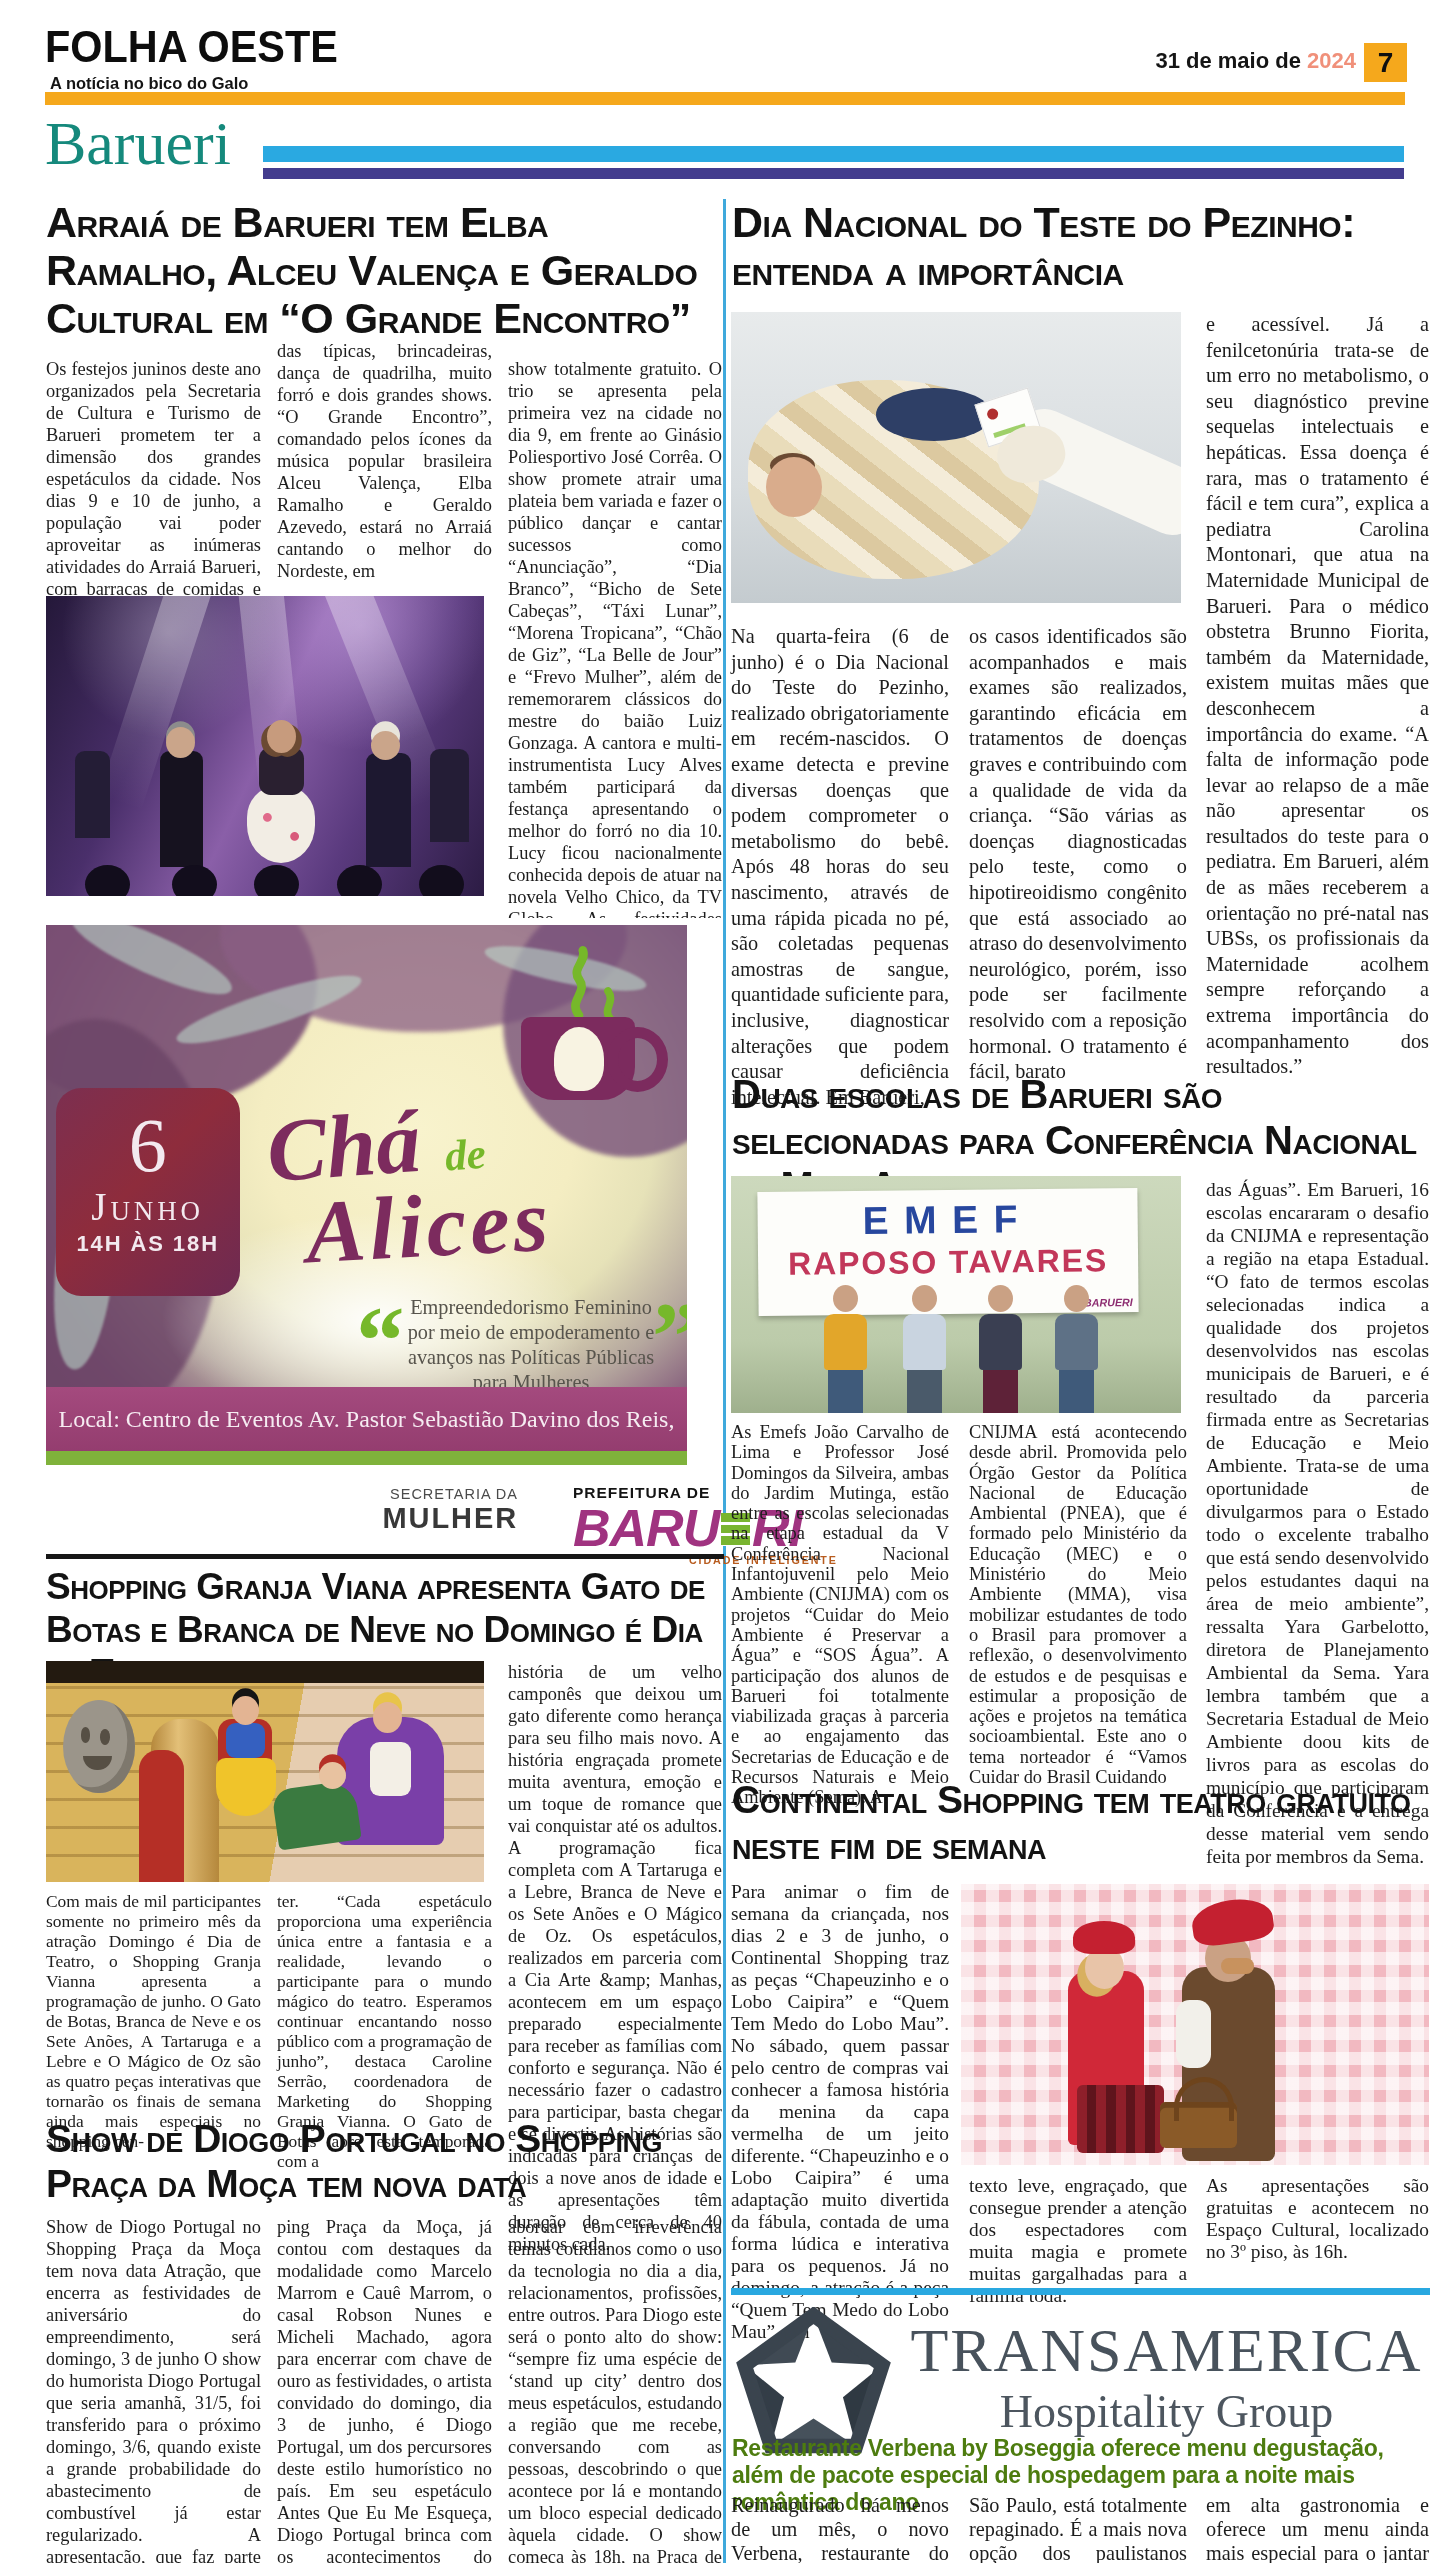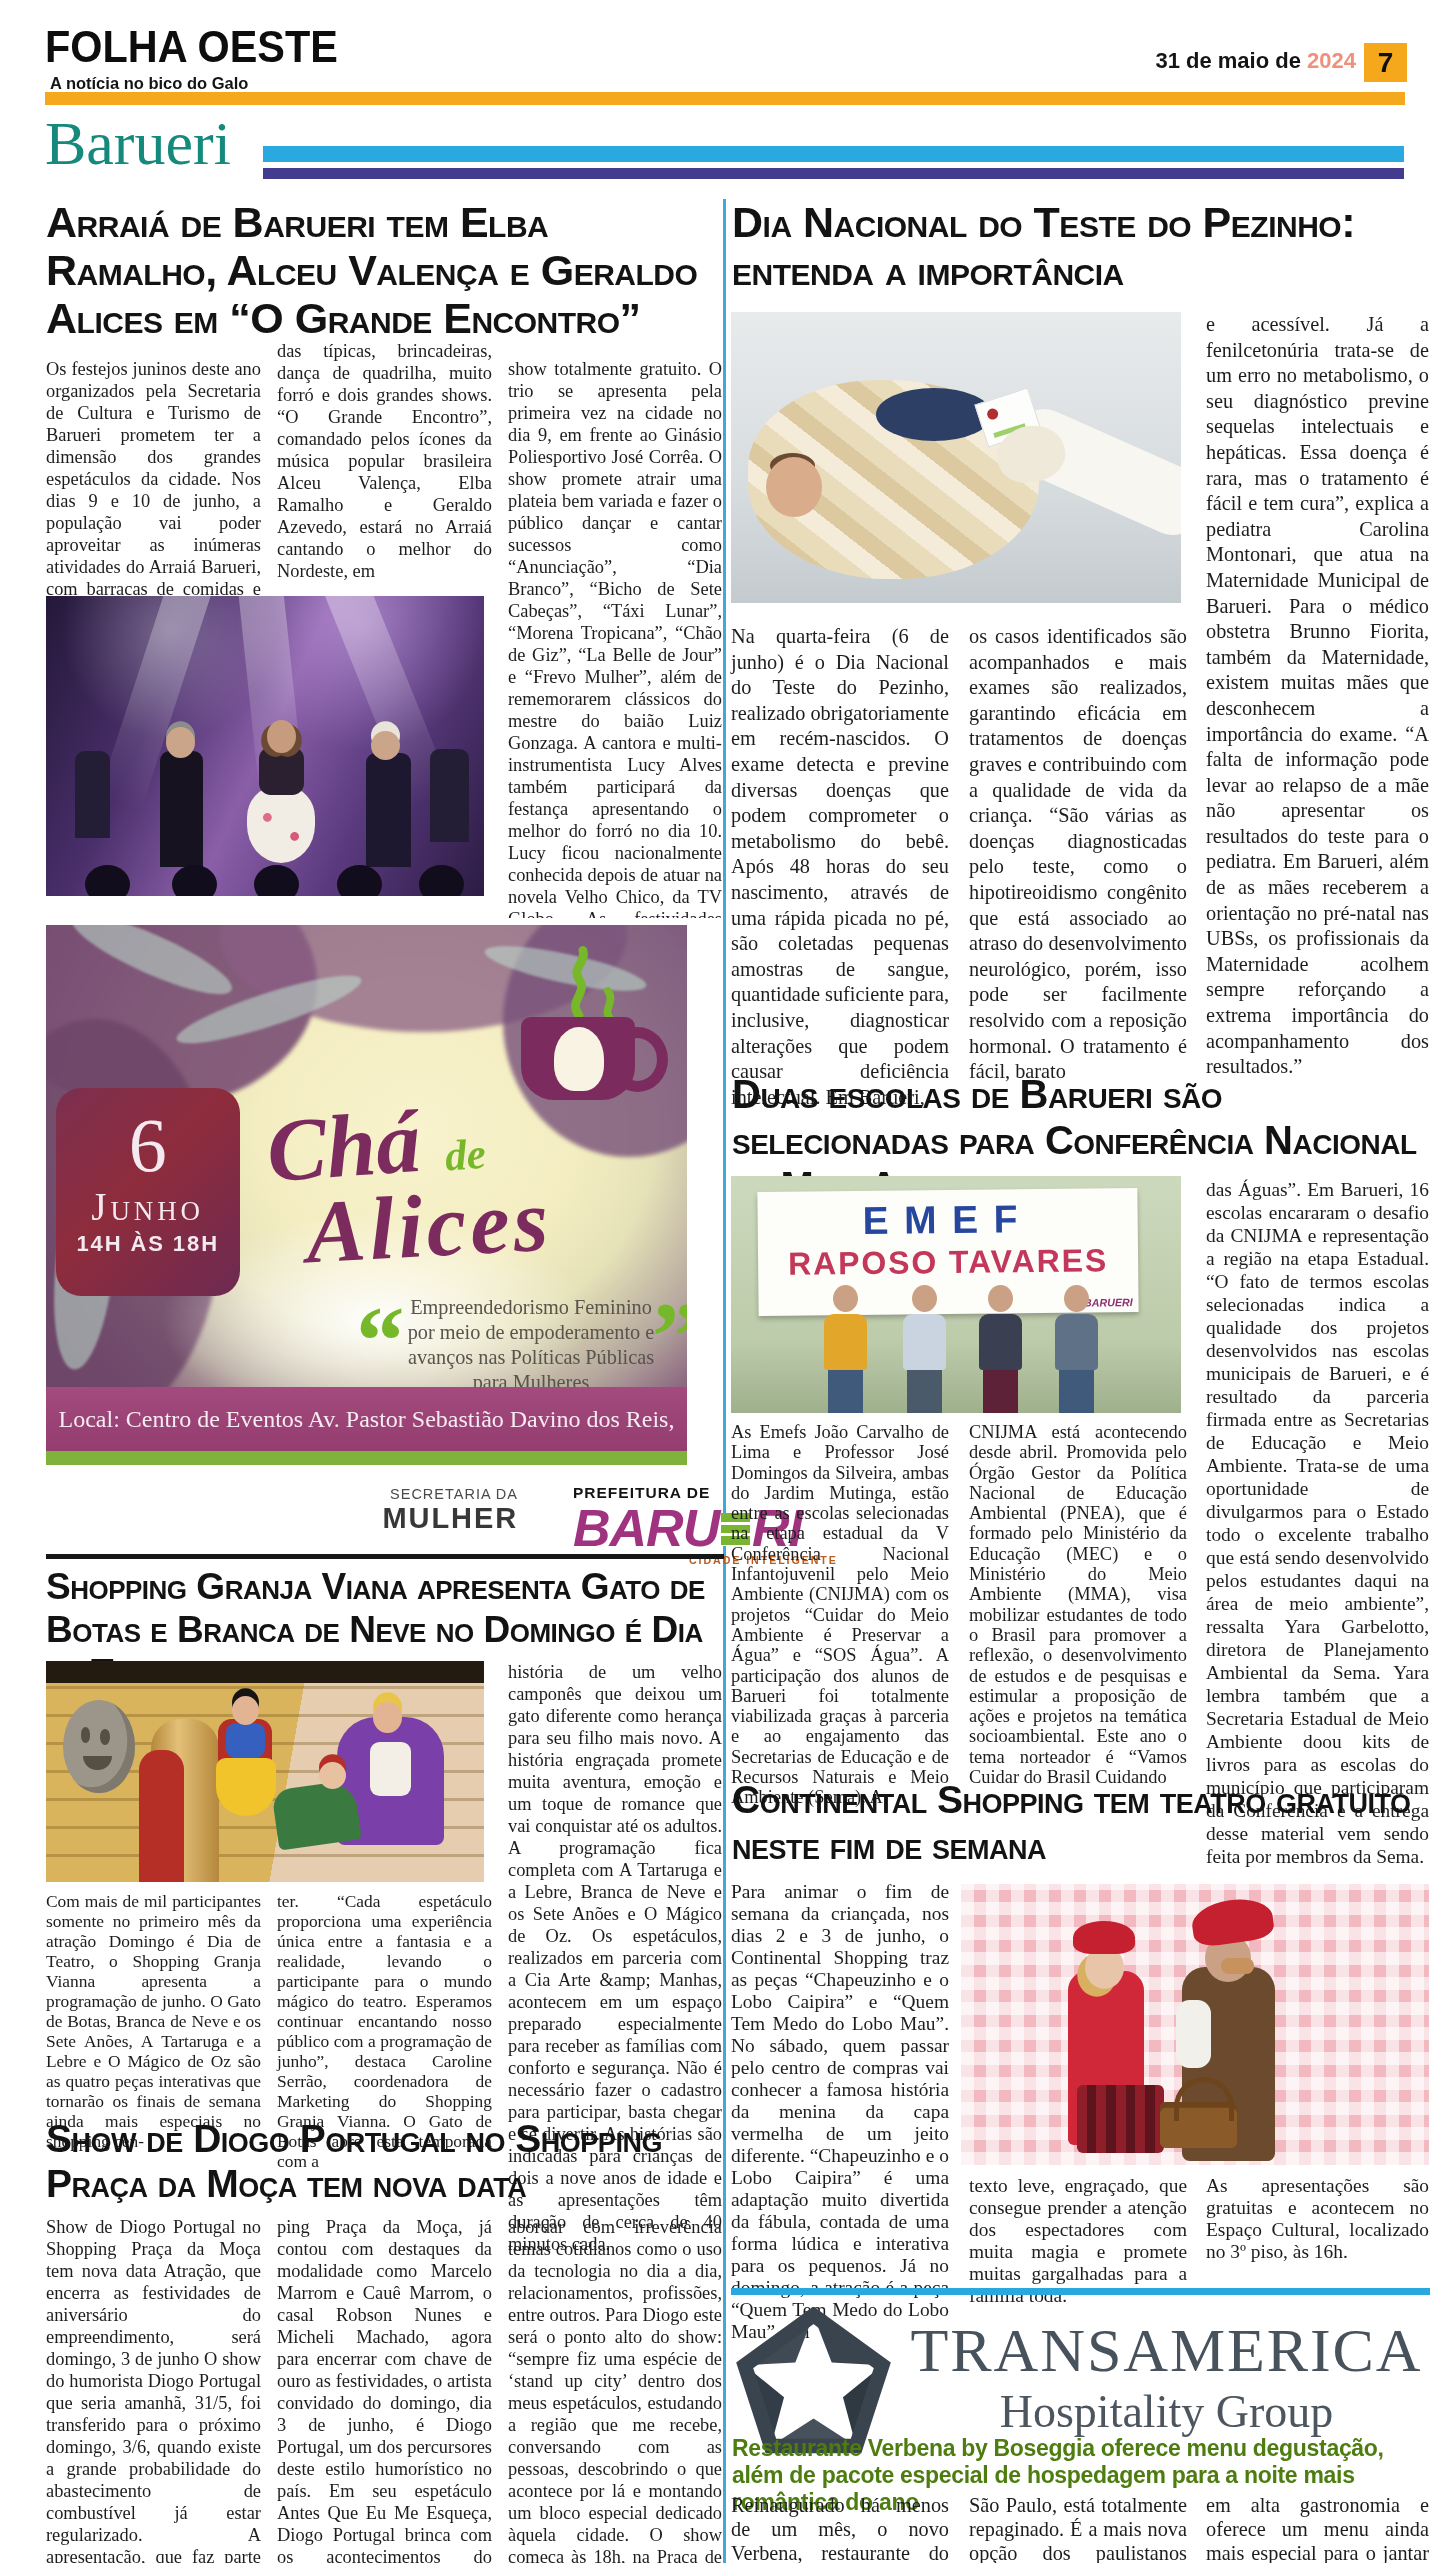--- a/index.html
+++ b/index.html
@@ -172,21 +172,21 @@
     <span>31 de maio de </span><span class="mast-year">2024</span>
   </div>
   <div class="abs page-box">7</div>
   <div class="abs orange-bar"></div>
 
   <div class="abs section-name">Barueri</div>
   <div class="abs stripe-cyan"></div>
   <div class="abs stripe-navy"></div>
   <div class="abs vdivider"></div>
 
-  <div class="abs headline h-a1">Arraiá de Barueri tem Elba Ramalho, Alceu Valença e Geraldo Alices em “O Grande Encontro”</div>
+  <div class="abs headline h-a1">Arraiá de Barueri tem Elba Ramalho, Alceu Valença e Geraldo Cultural em “O Grande Encontro”</div>
   <div class="col tL" style="left:46px;top:358px;width:215px;">Os festejos juninos deste ano organizados pela Secretaria de Cultura e Turismo de Barueri prometem ter a dimensão dos grandes espetáculos da cidade. Nos dias 9 e 10 de junho, a população vai poder aproveitar as inúmeras atividades do Arraiá Barueri, com barracas de comidas e bebi-</div>
   <div class="col tL" style="left:277px;top:340px;width:215px;">das típicas, brincadeiras, dança de quadrilha, muito forró e dois grandes shows. “O Grande Encontro”, comandado pelos ícones da música popular brasileira Alceu Valença, Elba Ramalho e Geraldo Azevedo, estará no Arraiá cantando o melhor do Nordeste, em</div>
   <div class="col tL" style="left:508px;top:358px;width:214px;height:560px;overflow:hidden;">show totalmente gratuito. O trio se apresenta pela primeira vez na cidade no dia 9, em frente ao Ginásio Poliesportivo José Corrêa. O show promete atrair uma plateia bem variada e fazer o público dançar e cantar sucessos como “Anunciação”, “Dia Branco”, “Bicho de Sete Cabeças”, “Táxi Lunar”, “Morena Tropicana”, “Chão de Giz”, “La Belle de Jour” e “Frevo Mulher”, além de rememorarem clássicos do mestre do baião Luiz Gonzaga. A cantora e multi-instrumentista Lucy Alves também participará da festança apresentando o melhor do forró no dia 10. Lucy ficou nacionalmente conhecida depois de atuar na novela Velho Chico, da TV Globo. As festividades começam a partir das 15h e a entrada é gratuita.</div>
 
   <div class="abs photo photo-concert">
     <div class="beam b1"></div>
     <div class="beam b2"></div>
     <div class="beam b3"></div>
     <div class="fig" style="left:114px;bottom:29px;width:43px;height:116px;background:#16121f;"></div>
     <div class="head" style="left:120px;bottom:138px;width:29px;height:31px;background:#caa58a;box-shadow:0 -5.8px 0 #8c8c8c;"></div>

